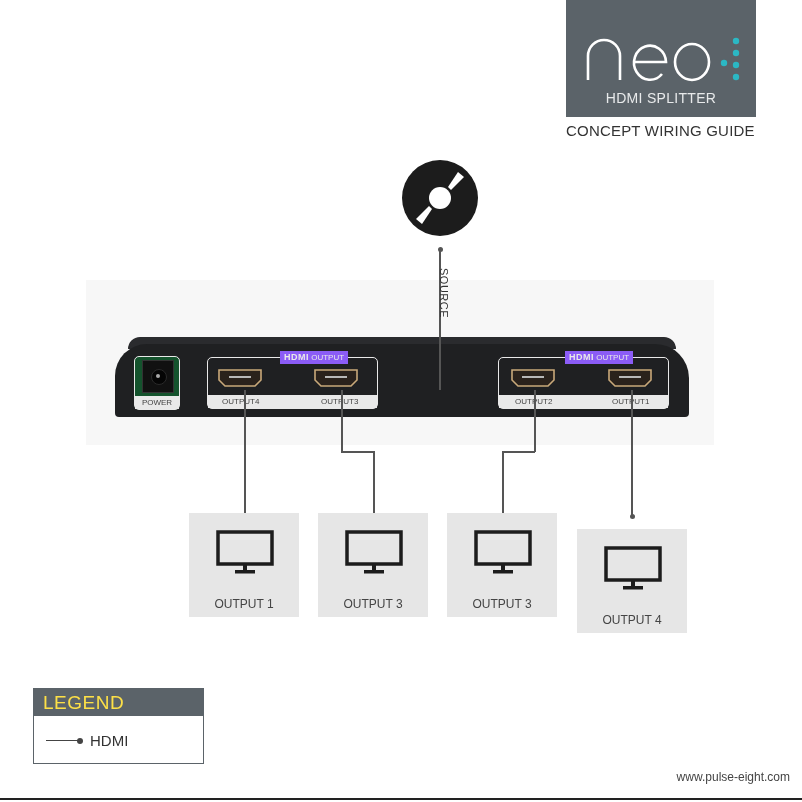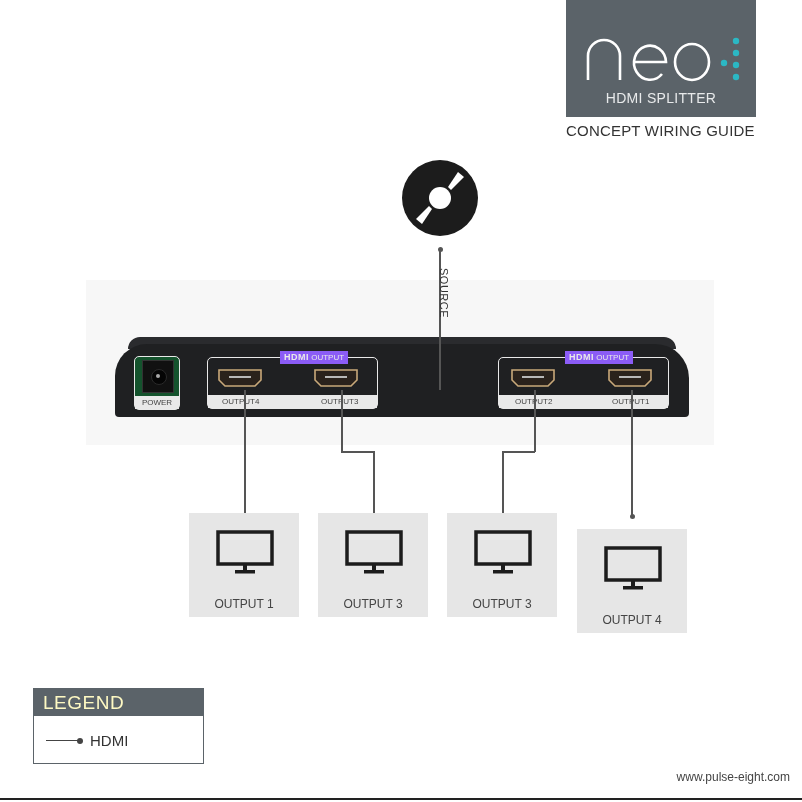--- a/index.html
+++ b/index.html
@@ -22,21 +22,21 @@
   .plabel{position:absolute;bottom:0;height:13px;font-size:8px;color:#444;line-height:13px;}
   
   .wire{position:absolute;background:#555;}
   .dot{position:absolute;width:5px;height:5px;border-radius:50%;background:#555;}
   
   .obox{position:absolute;top:513px;width:110px;height:104px;background:#e6e6e6;}
   .obox .tv{position:absolute;left:27px;top:17px;width:58px;height:46px;}
   .obox .olabel{position:absolute;left:0;right:0;top:84px;text-align:center;font-size:12px;color:#444;}
   
   .legend{left:33px;top:688px;width:171px;height:76px;border:1.5px solid #5b6369;box-sizing:border-box;background:#fff;}
-  .legend-head{position:absolute;left:0;top:0;width:100%;height:27px;background:#5b6369;color:#fef9c3;font-size:19px;line-height:28px;padding-left:9px;box-sizing:border-box;letter-spacing:0.5px;}
+  .legend-head{position:absolute;left:0;top:0;width:100%;height:27px;background:#5b6369;color:#fde047;font-size:19px;line-height:28px;padding-left:9px;box-sizing:border-box;letter-spacing:0.5px;}
   .legend-line{position:absolute;left:12px;top:51px;width:32px;height:1px;background:#444;}
   .legend-dot{position:absolute;left:43px;top:48.5px;width:6px;height:6px;border-radius:50%;background:#444;}
   .legend-text{position:absolute;left:56px;top:43px;font-size:15px;color:#333;}
   .url{left:640px;top:770px;width:150px;text-align:right;font-size:12px;color:#444;}
   .footer-line{left:0;top:798px;width:802px;height:2px;background:#222;}
   .source-label{left:438px;top:268px;writing-mode:vertical-rl;font-size:11px;color:#333;letter-spacing:0.5px;}
 </style>
 </head>
 <body>
 

